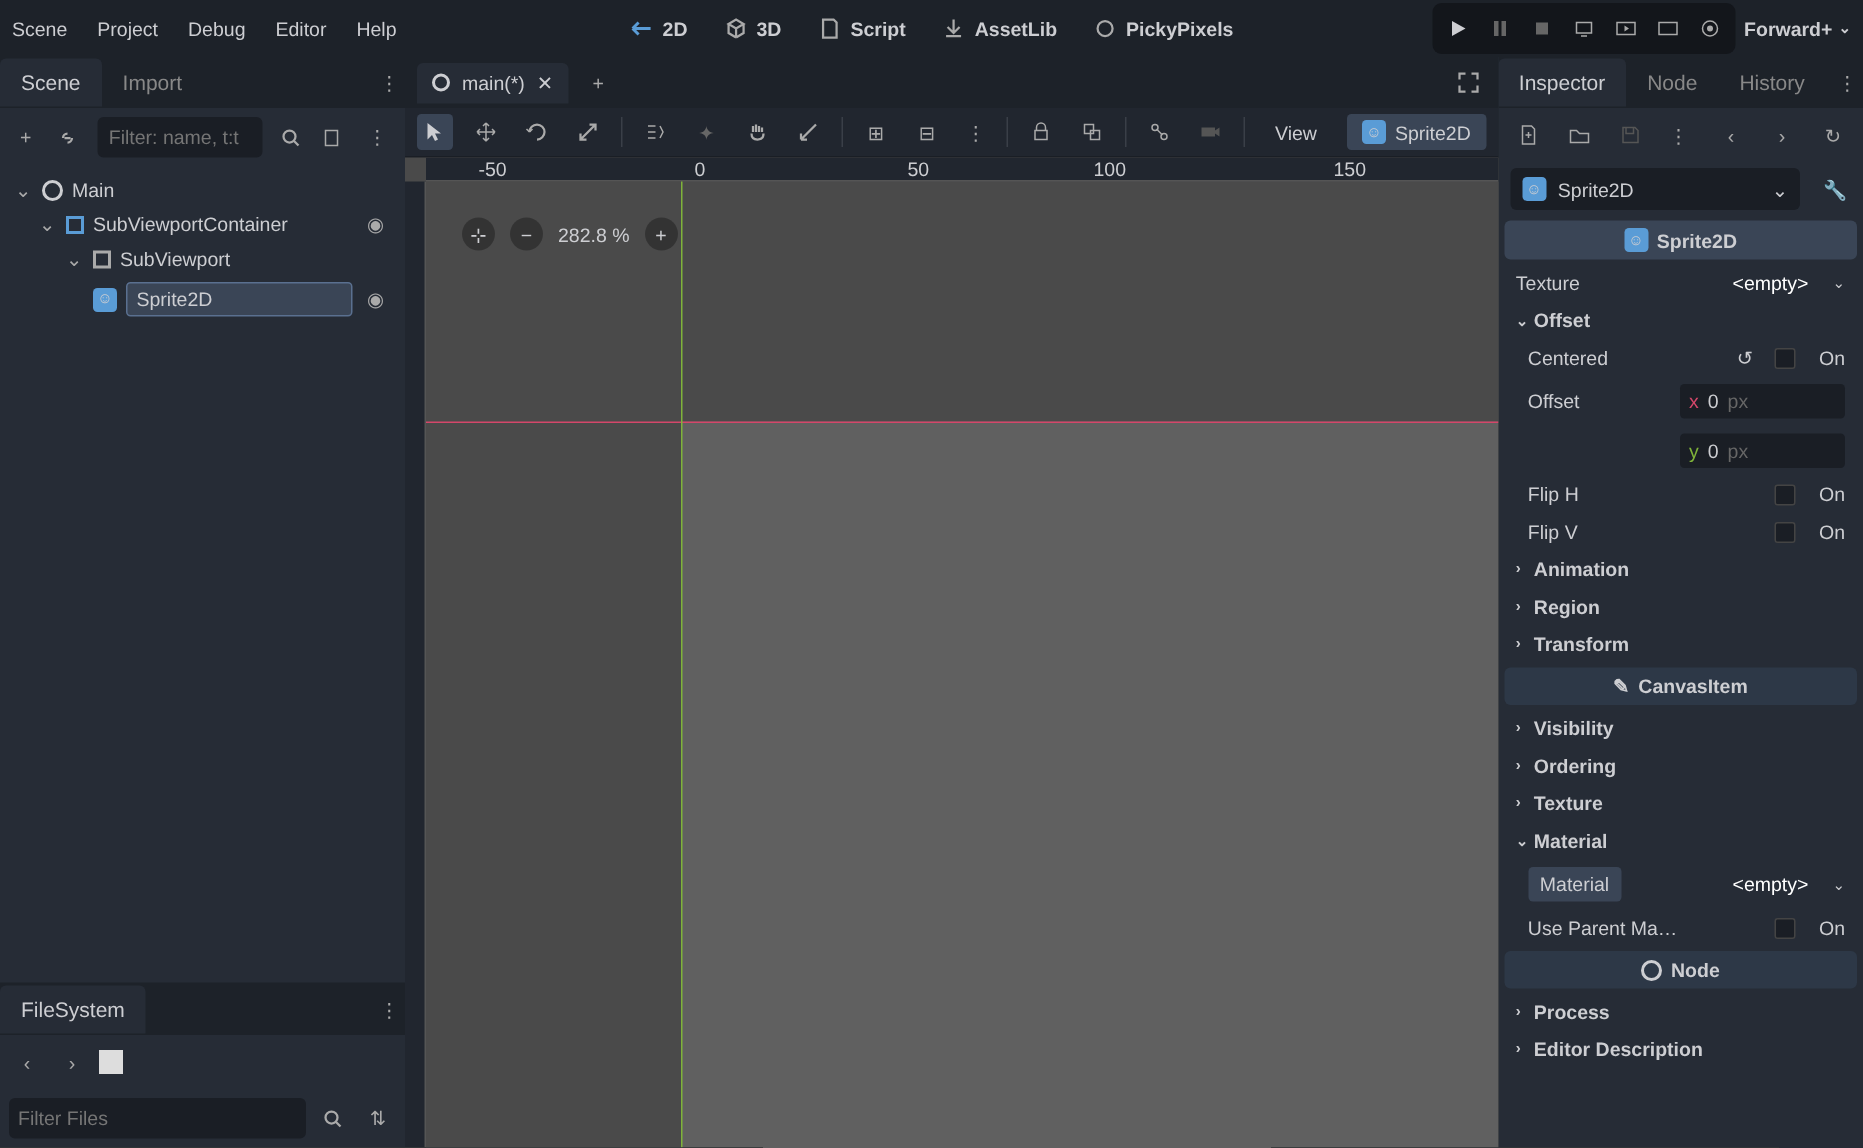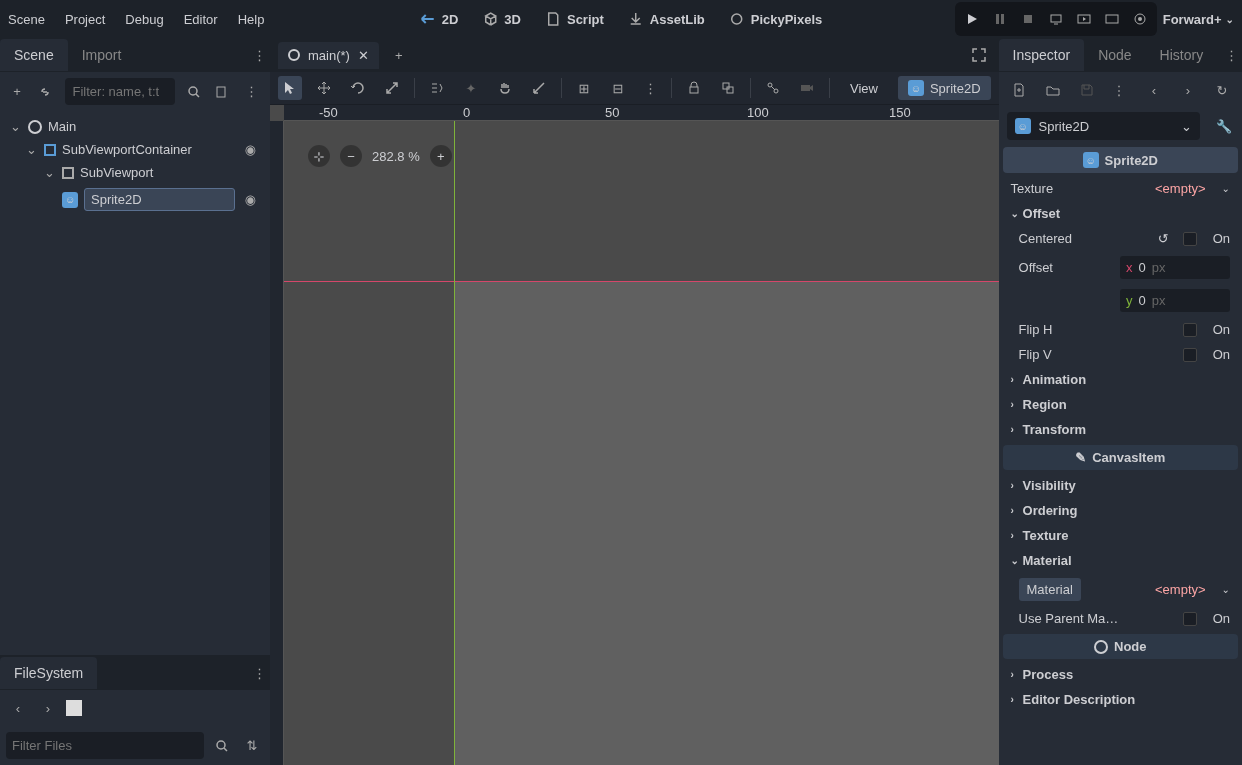--- a/index.html
+++ b/index.html
@@ -53,21 +53,21 @@
 .zoom-ctrl .zbtn{width:22px;height:22px;background:rgba(0,0,0,.3);border-radius:11px;display:flex;align-items:center;justify-content:center;cursor:pointer}
 .right-col{width:268px;background:#262c36;display:flex;flex-direction:column;overflow:hidden}
 .insp-header{display:flex;align-items:center;padding:6px 8px;gap:10px}
 .obj-selector{display:flex;align-items:center;background:#1a1e25;padding:6px 8px;border-radius:4px;margin:4px 8px;gap:8px}
 .obj-selector .chev-d{margin-left:auto}
 .insp-body{flex:1;overflow-y:auto;padding:0 4px}
 .section-hdr{background:#3a4556;padding:5px 8px;text-align:center;border-radius:4px;margin:3px 0;font-weight:600;display:flex;align-items:center;justify-content:center;gap:6px}
 .section-hdr.node2d{background:#2d3847}
 .prop-row{display:flex;align-items:center;padding:5px 8px;gap:8px}
 .prop-row .label{flex:1;font-size:13px}
-.prop-row .val{color:#fca5a5}
+.prop-row .val{color:#ffffff}
 .prop-group{display:flex;align-items:center;padding:5px 8px;font-weight:600;cursor:pointer}
 .prop-group .chev{width:12px;font-size:10px}
 .chk{width:14px;height:14px;background:#1a1e25;border:1px solid #444;border-radius:2px;display:inline-block}
 .num-input{background:#1a1e25;padding:4px 6px;border-radius:3px;display:flex;gap:6px;width:110px}
 .num-input .axis{color:#d4476a}
 .num-input .axis.y{color:#7fb33a}
 .num-input .unit{color:#666}
 svg{width:16px;height:16px}
 .icon-circle{width:14px;height:14px;border:2px solid #cdced2;border-radius:50%;display:inline-block}
 .icon-sq{width:12px;height:12px;border:2px solid #5a9cd6;display:inline-block}
@@ -332,21 +332,21 @@
       <div class="sprite-tab">
         <span class="sprite-icon">☺</span>
         <span>Sprite2D</span>
       </div>
     </div>
     <div class="viewport">
       <div class="ruler-h">
         <span style="left:35px">-50</span>
         <span style="left:179px">0</span>
         <span style="left:321px">50</span>
-        <span style="left:463px">100</span>
+        <span style="left:445px">100</span>
         <span style="left:605px">150</span>
       </div>
       <div class="ruler-v"></div>
       <div class="canvas">
         <div class="canvas-dark"></div>
         <div class="canvas-dark2"></div>
         <div class="axis-x"></div>
         <div class="axis-y"></div>
         <div class="zoom-ctrl">
           <span class="zbtn">⊹</span>

